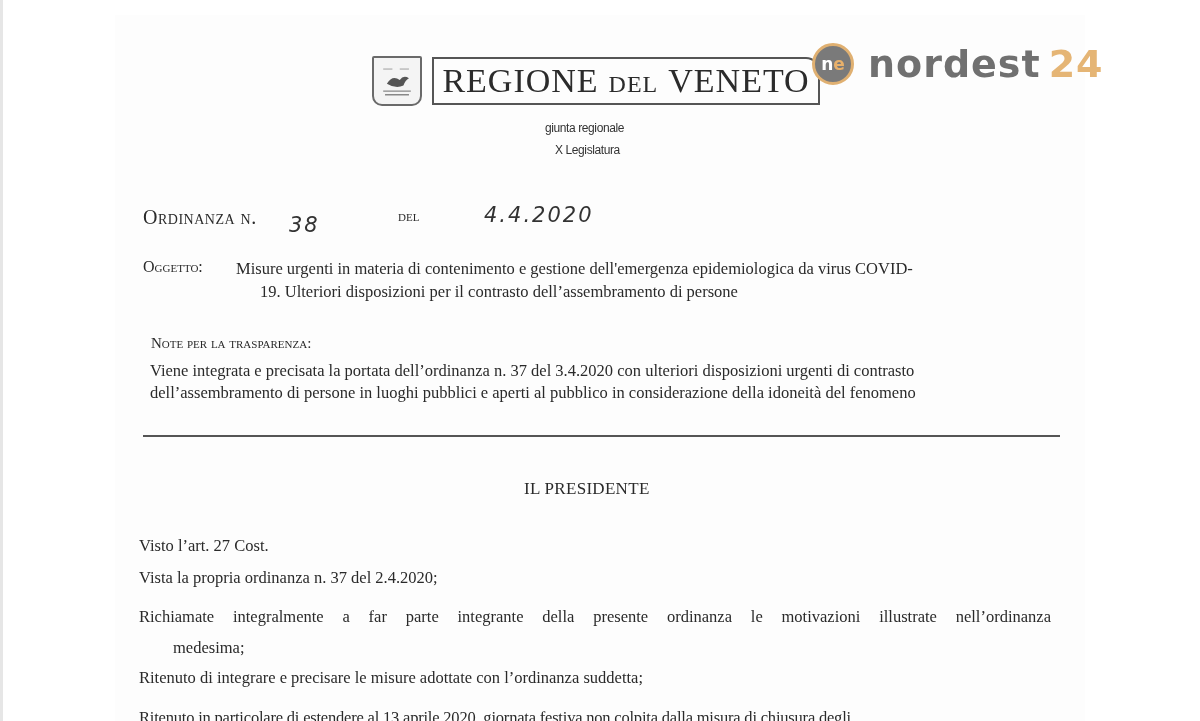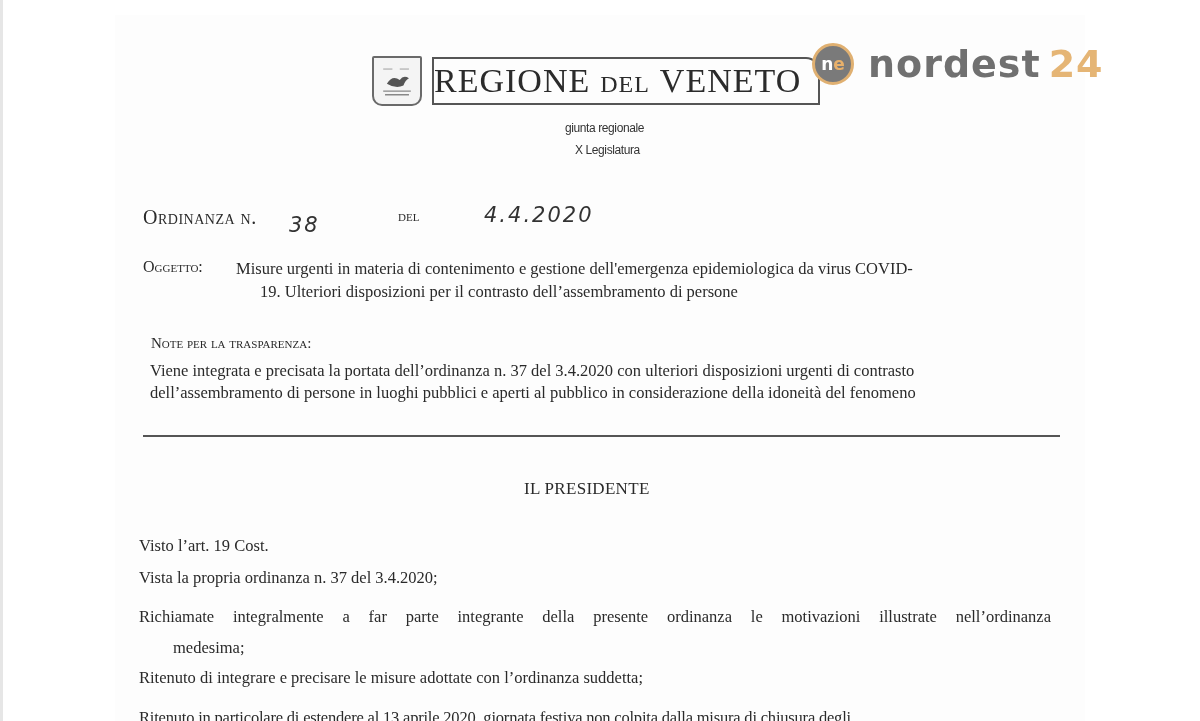--- a/index.html
+++ b/index.html
@@ -18,27 +18,27 @@
   
   .crest {
     position:absolute; left:372px; top:56px; width:50px; height:50px;
     border:2px solid #6a6a6a; border-radius:2px 2px 10px 10px; box-sizing:border-box;
     background:#f4f4f4;
   }
   .crest svg { width:100%; height:100%; }
   .title-box {
     position:absolute; left:432px; top:57px; width:388px; height:48px;
     border:2px solid #555; border-top-right-radius:14px; box-sizing:border-box;
-    display:flex; align-items:center; justify-content:flex-start;
+    display:flex; align-items:center; justify-content:center;
   }
   .title-main { font-size:34px; letter-spacing:1px; color:#2b2b2b; }
   .title-main .del { font-size:24px; letter-spacing:1px; margin:0 10px; }
   .sub1, .sub2 {
     position:absolute; font-family:"Liberation Sans","DejaVu Sans",sans-serif;
-    font-size:12px; color:#333; letter-spacing:-0.4px;margin-left:20px;
+    font-size:12px; color:#333; letter-spacing:-0.4px;
   }
   .sub1 { left:545px; top:121px; }
   .sub2 { left:555px; top:143px; }
 
   
   .logo { position:absolute; left:812px; top:42px; display:flex; align-items:center; }
   .logo-circle {
     width:42px; height:42px; border-radius:50%; background:#7a7a7a;
     border:3px solid #e0b071; box-sizing:border-box;
     display:flex; align-items:center; justify-content:center;
@@ -124,18 +124,18 @@
 
 <div class="note-label smallcaps">Note per la trasparenza:</div>
 <div class="note-text">
   <div>Viene integrata e precisata la portata dell’ordinanza n. 37 del 3.4.2020 con ulteriori disposizioni urgenti di contrasto</div>
   <div>dell’assembramento di persone in luoghi pubblici e aperti al pubblico in considerazione della idoneità del fenomeno</div>
 </div>
 <div class="note-line"></div>
 
 <div class="pres">IL PRESIDENTE</div>
 
-<div class="para p1">Visto l’art. 19 Cost.</div>
-<div class="para p2">Vista la propria ordinanza n. 37 del 3.4.2020;</div>
+<div class="para p1">Visto l’art. 27 Cost.</div>
+<div class="para p2">Vista la propria ordinanza n. 37 del 2.4.2020;</div>
 <div class="para p3">Richiamate integralmente a far parte integrante della presente ordinanza le motivazioni illustrate nell’ordinanza</div>
 <div class="para p3b">medesima;</div>
 <div class="para p4">Ritenuto di integrare e precisare le misure adottate con l’ordinanza suddetta;</div>
 <div class="para p5">Ritenuto in particolare di estendere al 13 aprile 2020, giornata festiva non colpita dalla misura di chiusura degli</div>
 
 </body></html>

